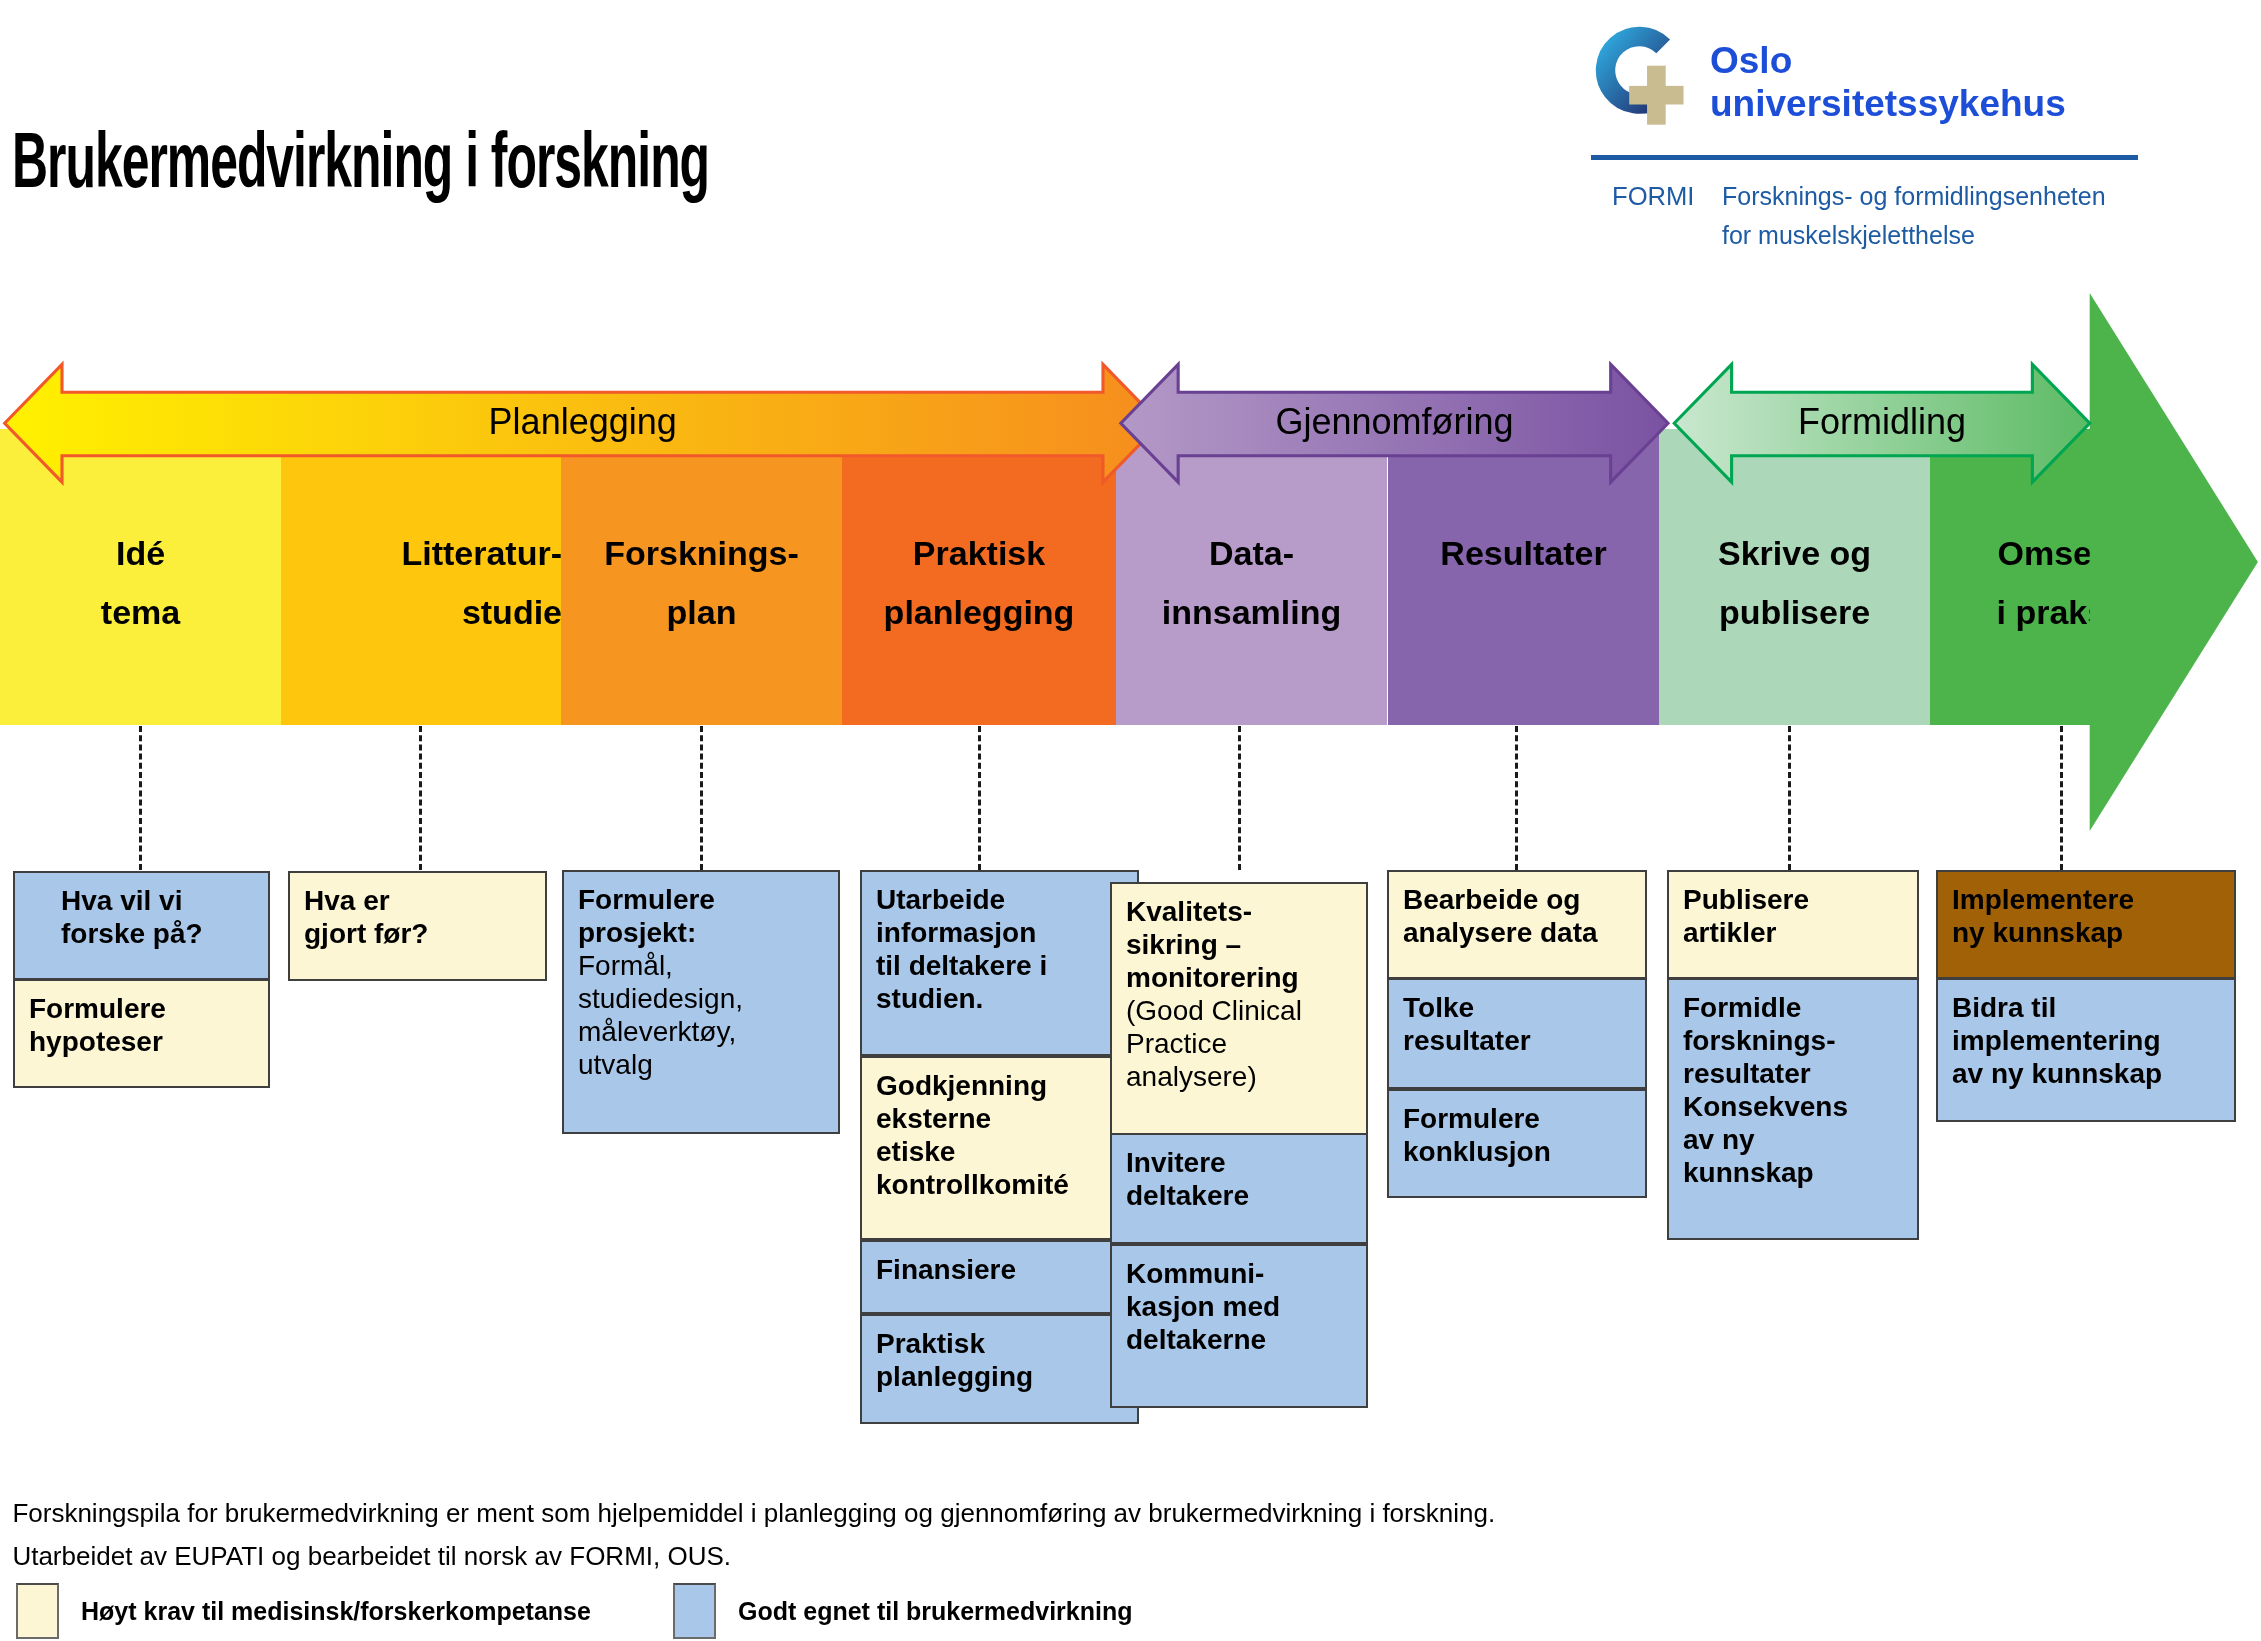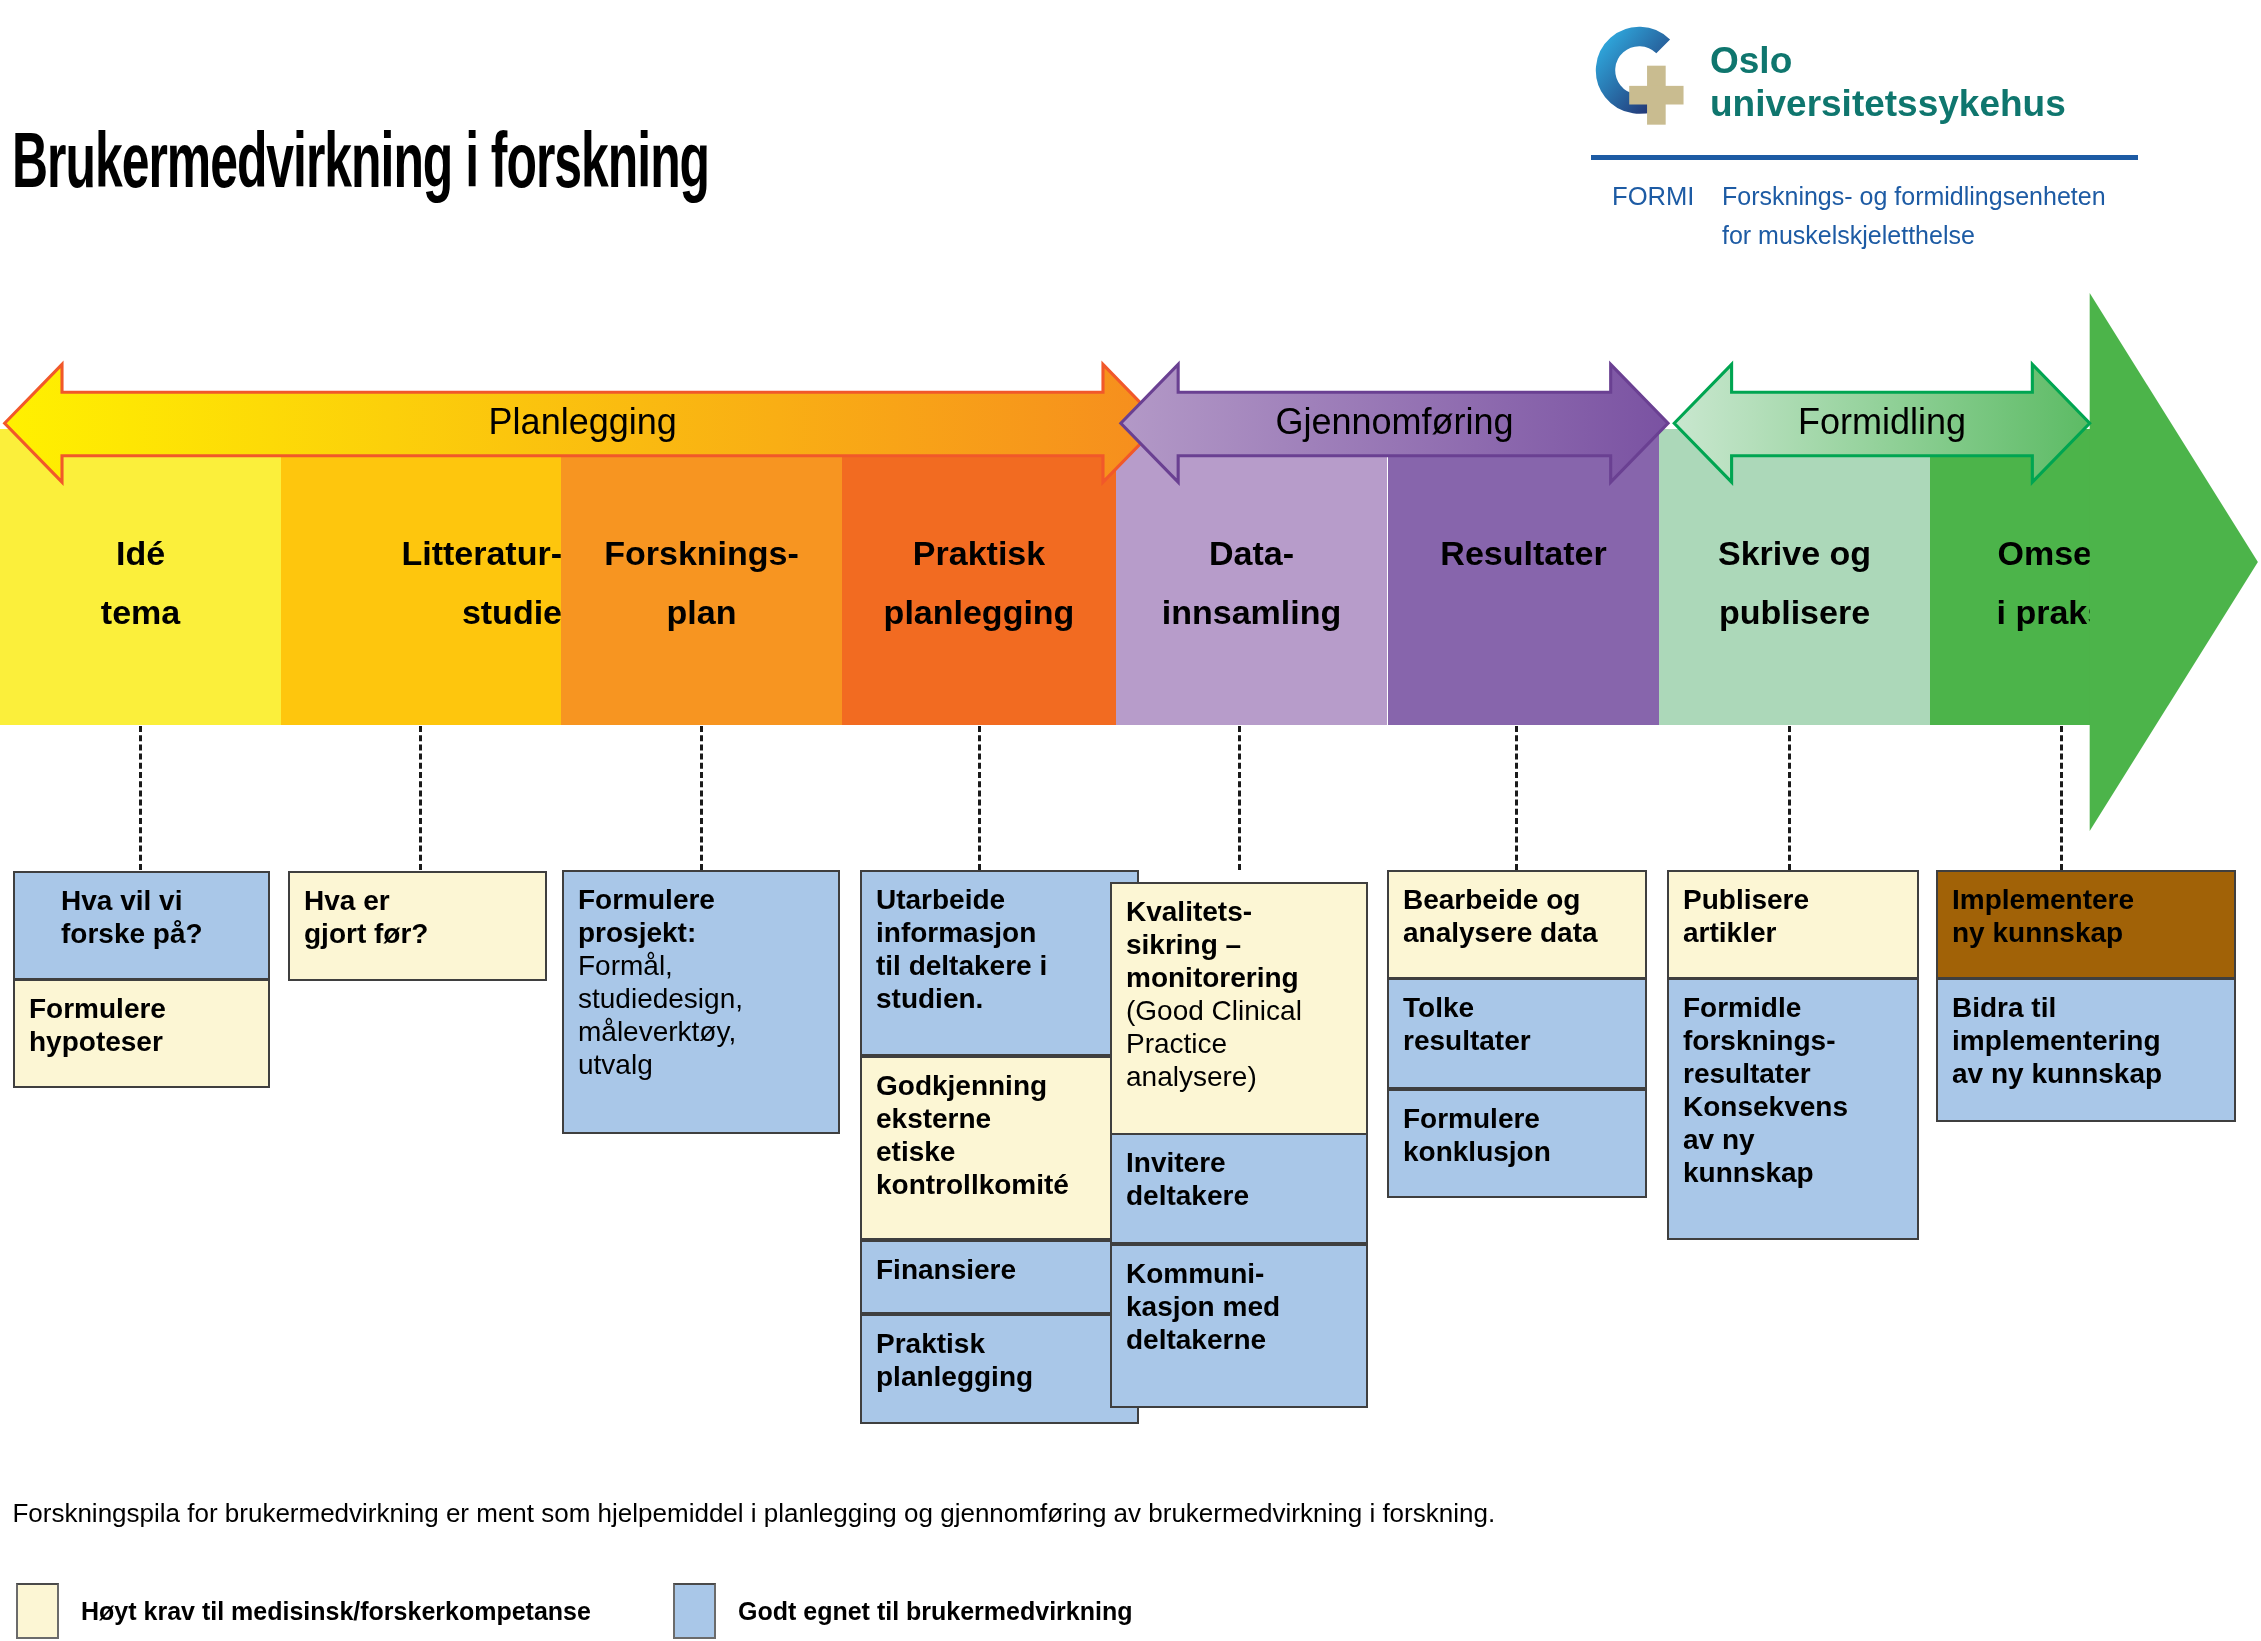--- a/index.html
+++ b/index.html
@@ -53,21 +53,21 @@
           <stop offset="0%" id="ringStop0" stop-color="#2FA9DE"></stop>
           <stop offset="100%" id="ringStop1" stop-color="#22306F"></stop>
         </linearGradient>
       </defs>
       <path id="ringPath" d="M 87.8 39.2 A 43.5 43.5 0 1 0 81.9 105.6" fill="none" stroke="url(#ringGrad)" stroke-width="25"></path>
       <g id="crossGroup" fill="#C9BC90">
         <rect x="67" y="64" width="24" height="76"></rect>
         <rect x="44" y="90" width="70" height="24"></rect>
       </g>
     </svg>
-    <div class="org-name" style="color: #0f766e;">Oslo
+    <div class="org-name" style="color: #1d4ed8;">Oslo
 universitetssykehus</div>
     <div class="logo-divider" id="logoDivider" style="background: rgb(29, 91, 164);"></div>
     <div class="formi-abbr" style="color: rgb(29, 91, 164);">FORMI</div>
     <div class="formi-unit" style="color: rgb(29, 91, 164);">Forsknings- og formidlingsenheten
 for muskelskjeletthelse</div>
   </div>
 
   <div id="band">
       <div class="stage-col" style="left: 0px; width: 281px; background: rgb(251, 239, 59);"></div>
       <div class="stage-label" style="left: 0px; width: 281px;">Idé
@@ -172,20 +172,21 @@
     <path id="arrPlan" stroke-width="4" fill="url(#gradPlan)" d="M6,546 L80,470 L80,506 L1423,506 L1423,470 L1497,546 L1423,622 L1423,588 L80,588 L80,622 Z" stroke="#F1582A"></path>
     <path id="arrGjen" stroke-width="4" fill="url(#gradGjen)" d="M1446,546 L1520,470 L1520,506 L2078,506 L2078,470 L2152,546 L2078,622 L2078,588 L1520,588 L1520,622 Z" stroke="#6A4092"></path>
     <path id="arrForm" stroke-width="4" fill="url(#gradForm)" d="M2160,546 L2234,470 L2234,506 L2622,506 L2622,470 L2696,546 L2622,622 L2622,588 L2234,588 L2234,622 Z" stroke="#00A551"></path>
   </svg>
 
   <div class="phase-label" style="left:4.7px;width:1156px;">Planlegging</div>
   <div class="phase-label" style="left:1121px;width:547px;">Gjennomføring</div>
   <div class="phase-label" style="left:1674px;width:416px;">Formidling</div>
 
   <div class="foot" style="top:1498px;">Forskningspila for brukermedvirkning er ment som hjelpemiddel i planlegging og gjennomføring av brukermedvirkning i forskning.</div>
+  <div class="foot" style="top:1541px;">Utarbeidet av EUPATI og bearbeidet til norsk av FORMI, OUS.</div>
 
   <div>
     <div class="legend-swatch" id="sw0" style="left: 15.5px; background: rgb(252, 246, 212);"></div>
     <div class="legend-label" style="left:81px;">Høyt krav til medisinsk/forskerkompetanse</div>
     <div class="legend-swatch" id="sw1" style="left: 673px; background: rgb(169, 199, 232);"></div>
     <div class="legend-label" style="left:738px;">Godt egnet til brukermedvirkning</div>
   </div>
 
 </div>
 

